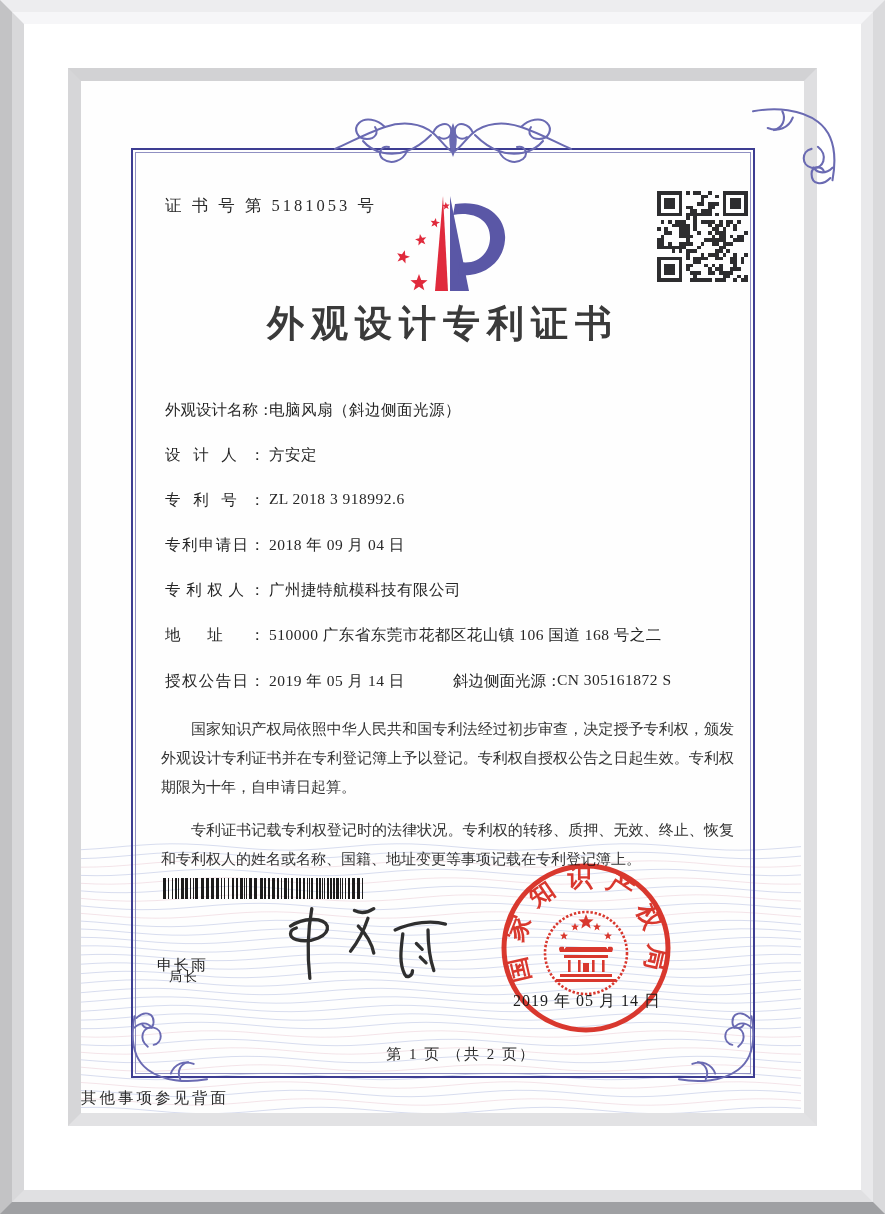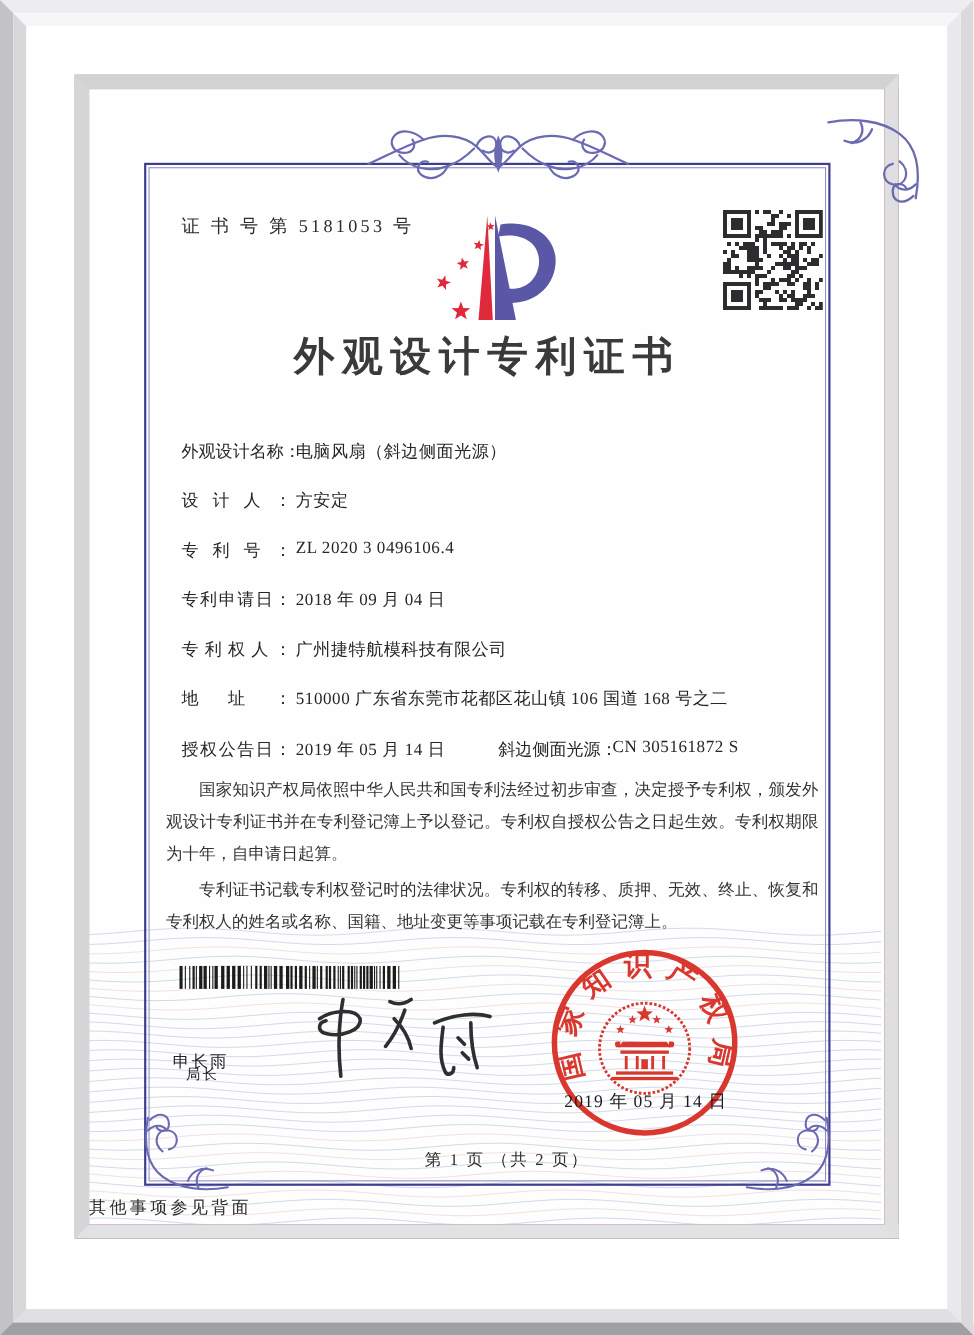--- a/index.html
+++ b/index.html
@@ -30,21 +30,21 @@
   .logo{position:absolute;left:302px;top:110px;width:131px;height:103px;}
   .qr{position:absolute;left:576px;top:110px;width:91px;height:91px;}
   .title{position:absolute;left:50px;top:218px;width:624px;text-align:center;font-size:37px;font-weight:bold;letter-spacing:7px;color:#3a3a3a;}
 
   .frow{position:absolute;left:84px;width:580px;font-size:15.5px;color:#262626;white-space:nowrap;}
   .flabel{display:inline-block;width:100px;text-align:justify;text-align-last:justify;vertical-align:top;}
   .fvalue{letter-spacing:0.5px;}
   .grant2{position:absolute;left:288px;top:0;}
 
   .paras{position:absolute;left:66px;top:620px;width:601px;font-size:15px;line-height:29px;text-align:justify;color:#333333;}
-  .paras p{margin:4px;text-indent:2em;}
+  .paras p{margin:14px;text-indent:2em;}
 
   .barcode{position:absolute;left:82px;top:797px;width:204px;height:21px;}
   .signer-role{position:absolute;left:88px;top:887px;font-size:13px;letter-spacing:2px;color:#222222;font-family:"Liberation Sans","DejaVu Sans",sans-serif;}
   .signer-name{position:absolute;left:76px;top:875px;font-size:15px;letter-spacing:2px;color:#222222;font-family:"Liberation Sans","DejaVu Sans",sans-serif;}
   .signature{position:absolute;left:192px;top:816px;width:188px;height:92px;}
   .signature path{stroke:#2f2f2f;stroke-width:3.4;fill:none;stroke-linecap:round;stroke-linejoin:round;}
 
   .seal{position:absolute;left:417px;top:779px;width:176px;height:176px;mix-blend-mode:multiply;opacity:.93;}
   .seal-date{position:absolute;left:418px;top:910px;width:176px;text-align:center;font-size:16px;color:#1c1c1c;letter-spacing:1px;z-index:4;}
 
@@ -449,21 +449,21 @@
           <div class="frow" style="top:319px">
             <span class="flabel">外观设计名称：</span>
             <span class="fvalue">电脑风扇（斜边侧面光源）</span>
           </div>
           <div class="frow" style="top:364px">
             <span class="flabel">设计人：</span>
             <span class="fvalue">方安定</span>
           </div>
           <div class="frow" style="top:409px">
             <span class="flabel">专利号：</span>
-            <span class="fvalue">ZL 2020 3 0496106.4</span>
+            <span class="fvalue">ZL 2018 3 918992.6</span>
           </div>
           <div class="frow" style="top:454px">
             <span class="flabel">专利申请日：</span>
             <span class="fvalue">2018 年 09 月 04 日</span>
           </div>
           <div class="frow" style="top:499px">
             <span class="flabel">专利权人：</span>
             <span class="fvalue">广州捷特航模科技有限公司</span>
           </div>
           <div class="frow" style="top:544px">

